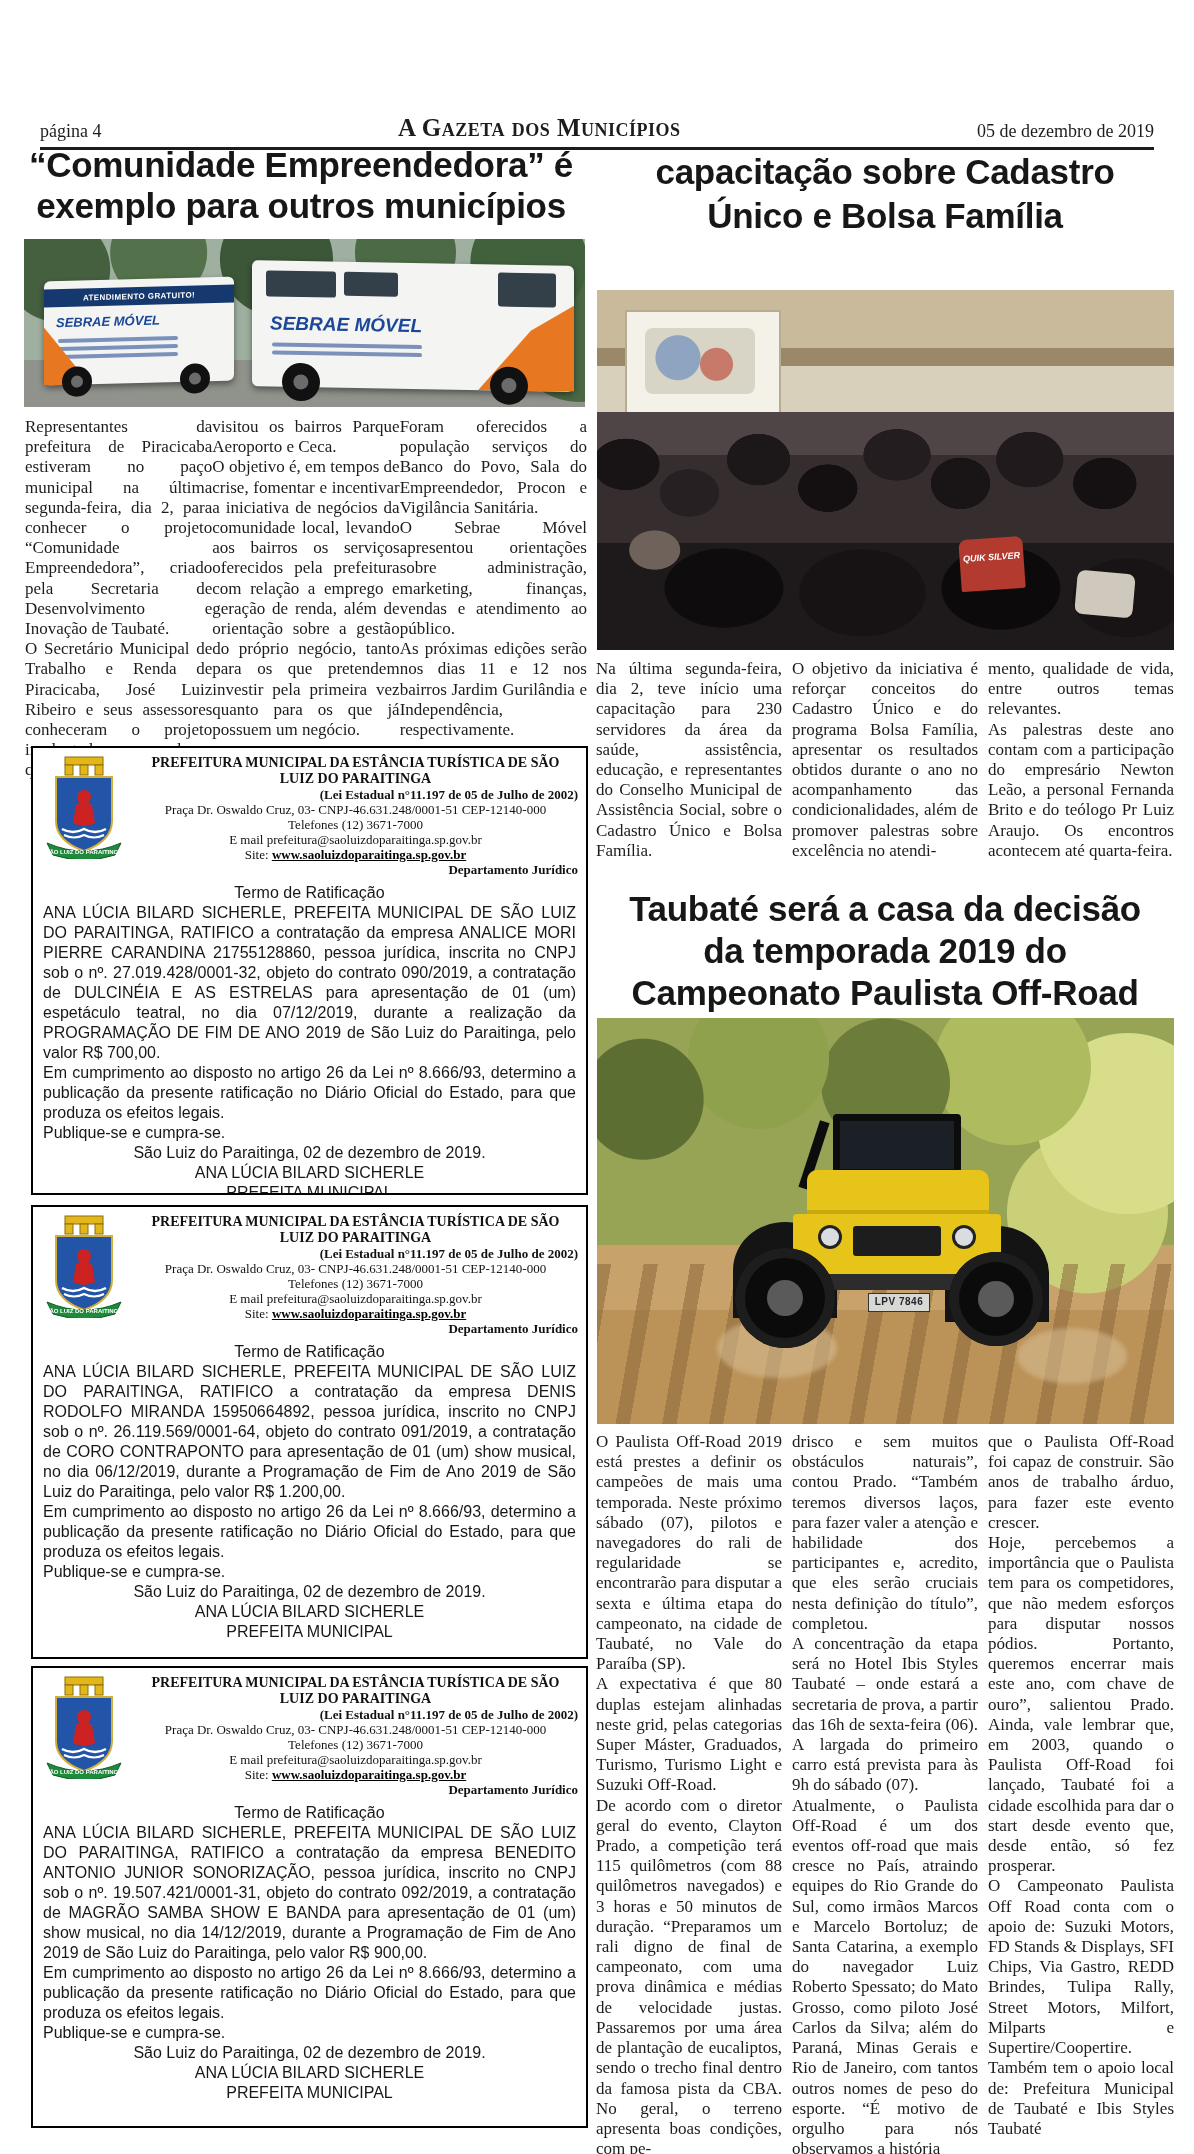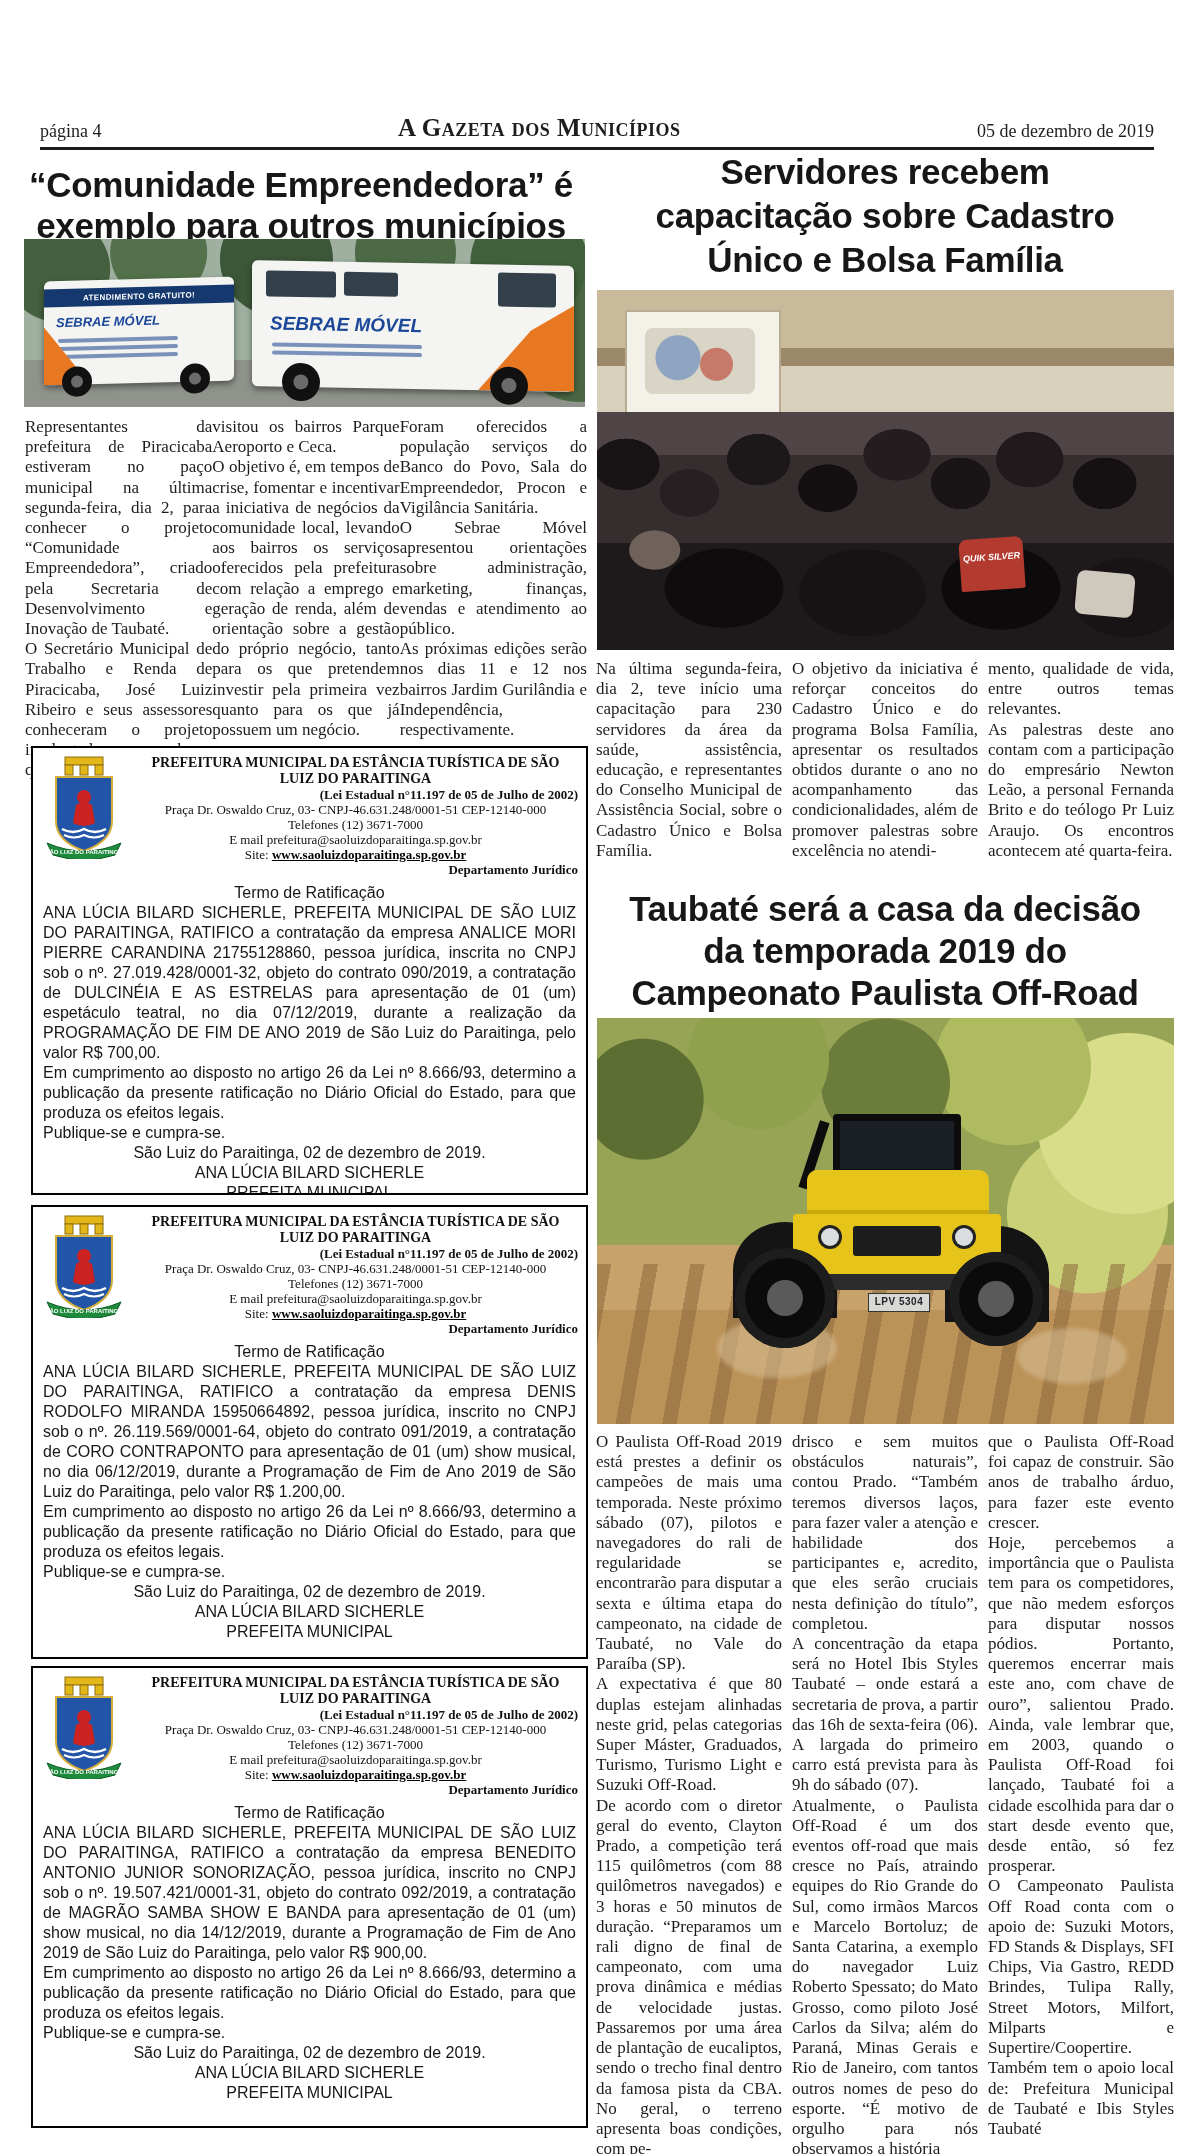--- a/index.html
+++ b/index.html
@@ -143,21 +143,21 @@
 <body>
 
 <div class="page">
 
   <div class="hdr">
     <span class="pageno">página 4</span>
     <span class="mast">A Gazeta dos Municípios</span>
     <span class="date">05 de dezembro de 2019</span>
   </div>
 
-  <div class="headline" style="left:16px;top:164px;width:570px;">
+  <div class="headline" style="left:16px;top:144px;width:570px;">
     <div class="hl-line">“Comunidade Empreendedora” é</div>
     <div class="hl-line">exemplo para outros municípios</div>
   </div>
 
   <div class="photo ph-vans" style="left:24px;top:239px;width:561px;height:168px;">
     <div class="van van-l">
       <div class="van-band" style="top:8px;">ATENDIMENTO GRATUITO!</div>
       <div class="van-logo" style="left:12px;top:34px;font-size:13px;">SEBRAE MÓVEL</div>
       <div class="van-lines" style="left:14px;top:58px;width:120px;">
           <i></i>
@@ -195,21 +195,20 @@
     <div class="col">Representantes da prefeitura de Piracicaba estiveram no paço municipal na última segunda-feira, dia 2, para conhecer o projeto “Comunidade Empreendedora”, criado pela Secretaria de Desenvolvimento e Inovação de Taubaté.
 O Secretário Municipal de Trabalho e Renda de Piracicaba, José Luiz Ribeiro e seus assessores conheceram o projeto implantado em novembro e que já</div>
     <div class="col">visitou os bairros Parque Aeroporto e Ceca.
 O objetivo é, em tempos de crise, fomentar e incentivar a iniciativa de negócios da comunidade local, levando aos bairros os serviços oferecidos pela prefeitura com relação a emprego e geração de renda, além de orientação sobre a gestão do próprio negócio, tanto para os que pretendem investir pela primeira vez quanto para os que já possuem um negócio.</div>
     <div class="col">Foram oferecidos a população serviços do Banco do Povo, Sala do Empreendedor, Procon e Vigilância Sanitária.
 O Sebrae Móvel apresentou orientações sobre administração, marketing, finanças, vendas e atendimento ao público.
 As próximas edições serão nos dias 11 e 12 nos bairros Jardim Gurilândia e Independência, respectivamente.</div>
   </div>
 
   <div class="headline" style="left:596px;top:150px;width:578px;">
-    <div class="hl-line" style="line-height:44px;">Servidores recebem</div>
     <div class="hl-line" style="line-height:44px;">capacitação sobre Cadastro</div>
     <div class="hl-line" style="line-height:44px;">Único e Bolsa Família</div>
   </div>
 
   <div class="photo ph-crowd" style="left:597px;top:290px;width:577px;height:360px;">
     <div class="screen">
         <div class="blob"></div>
       </div>
     <div class="crowd"></div>
     <div class="shirt-red">QUIK SILVER</div>
@@ -237,21 +236,21 @@
       <div class="rollbar"></div>
       <div class="windshield"></div>
       <div class="hood"></div>
       <div class="fender fd-l"></div>
       <div class="fender fd-r"></div>
       <div class="fascia">
         <div class="grille"></div>
         <div class="lamp l"></div>
         <div class="lamp r"></div>
         <div class="bumper"></div>
-        <div class="plate">LPV 5304</div>
+        <div class="plate">LPV 7846</div>
       </div>
       <div class="jwheel jw-l">
           <span class="hub"></span>
         </div>
       <div class="jwheel jw-r">
           <span class="hub"></span>
         </div>
     </div>
   </div>
 

